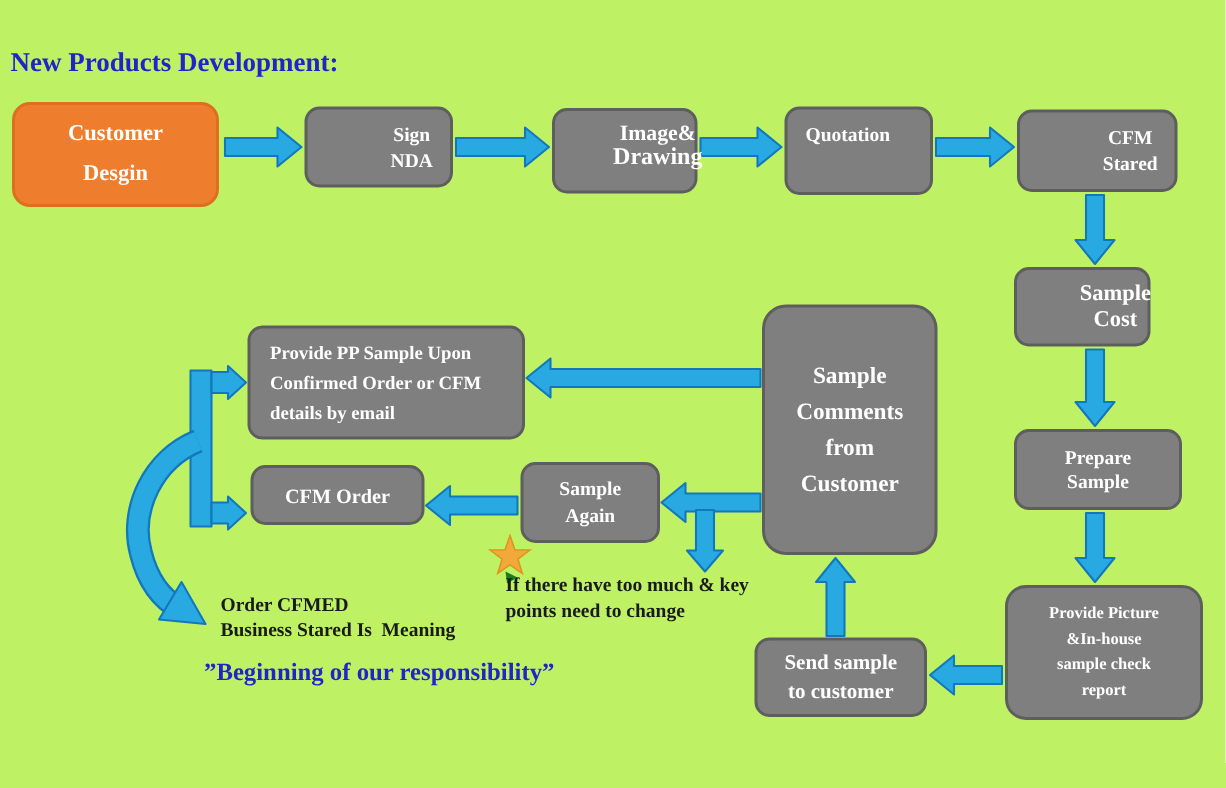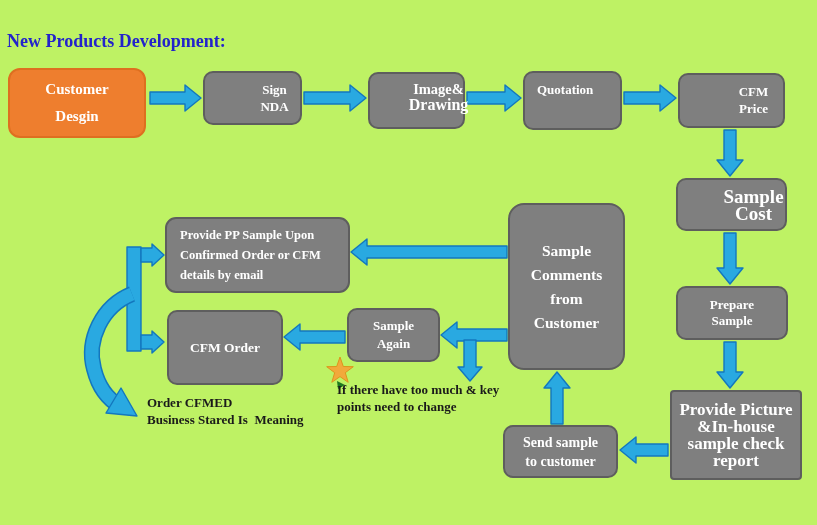--- a/index.html
+++ b/index.html
@@ -68,49 +68,50 @@
 
   <div class="node gray v-top" style="left:203px;top:71px;width:99px;height:54px;">Sign NDA</div>
 
   <div class="node gray v-top" style="left:368px;top:72px;width:97px;height:57px;text-align:right;">
     <span style="font-size:14.5px;line-height:15px;">Image&amp;</span>
     <span style="font-size:16px;line-height:15px;">Drawing</span>
   </div>
 
   <div class="node gray v-top" style="left:523px;top:71px;width:99px;height:59px;align-items:flex-start;padding-left:12px;text-align:left;">Quotation</div>
 
-  <div class="node gray v-top" style="left:678px;top:73px;width:107px;height:55px;">CFM Price</div>
+  <div class="node gray v-top" style="left:678px;top:73px;width:107px;height:55px;">CFM Stared</div>
 
-  <div class="node gray v-top" style="left:676px;top:178px;width:111px;height:53px;font-size:19px;">Sample Cost</div>
+  <div class="node gray v-top" style="left:676px;top:178px;width:91px;height:53px;font-size:15px;">Sample Cost</div>
 
   <div class="node gray" style="left:676px;top:286px;width:112px;height:54px;line-height:16px;">Prepare
 Sample</div>
 
-  <div class="node gray" style="left:670px;top:390px;width:132px;height:90px;font-size:17px;line-height:17px;border-radius:4px;">Provide Picture
+  <div class="node gray" style="left:670px;top:390px;width:132px;height:90px;font-size:11px;line-height:17px;border-radius:14px;">Provide Picture
 &amp;In-house
 sample check
 report</div>
 
   <div class="node gray" style="left:503px;top:425px;width:115px;height:53px;font-size:14px;line-height:19px;">Send sample
 to customer</div>
 
   <div class="node gray" style="left:508px;top:203px;width:117px;height:167px;font-size:15.5px;line-height:24px;border-radius:16px;">Sample
 Comments
 from
 Customer</div>
 
-  <div class="node gray" style="left:165px;top:217px;width:185px;height:76px;font-size:12.5px;line-height:20px;align-items:flex-start;text-align:left;padding-left:13px;border-radius:11px;">Provide PP Sample Upon
+  <div class="node gray" style="left:165px;top:217px;width:185px;height:76px;font-size:12.5px;line-height:20px;align-items:flex-start;text-align:left;padding-left:13px;">Provide PP Sample Upon
 Confirmed Order or CFM
 details by email</div>
 
-  <div class="node gray" style="left:167px;top:310px;width:116px;height:75px;font-size:13.5px;">CFM Order</div>
+  <div class="node gray" style="left:167px;top:310px;width:116px;height:40px;font-size:13.5px;">CFM Order</div>
 
   <div class="node gray" style="left:347px;top:308px;width:93px;height:54px;line-height:18px;">Sample
 Again</div>
 
   <div class="note" style="left:147px;top:394px;">Order CFMED
 Business Stared Is  Meaning</div>
 
   <div class="note" style="left:337px;top:381px;">If there have too much &amp; key
 points need to change</div>
 
+  <div class="note-blue" style="left:136px;top:438px;">”Beginning of our responsibility”</div>
 
 </div>
 
 </body></html>

